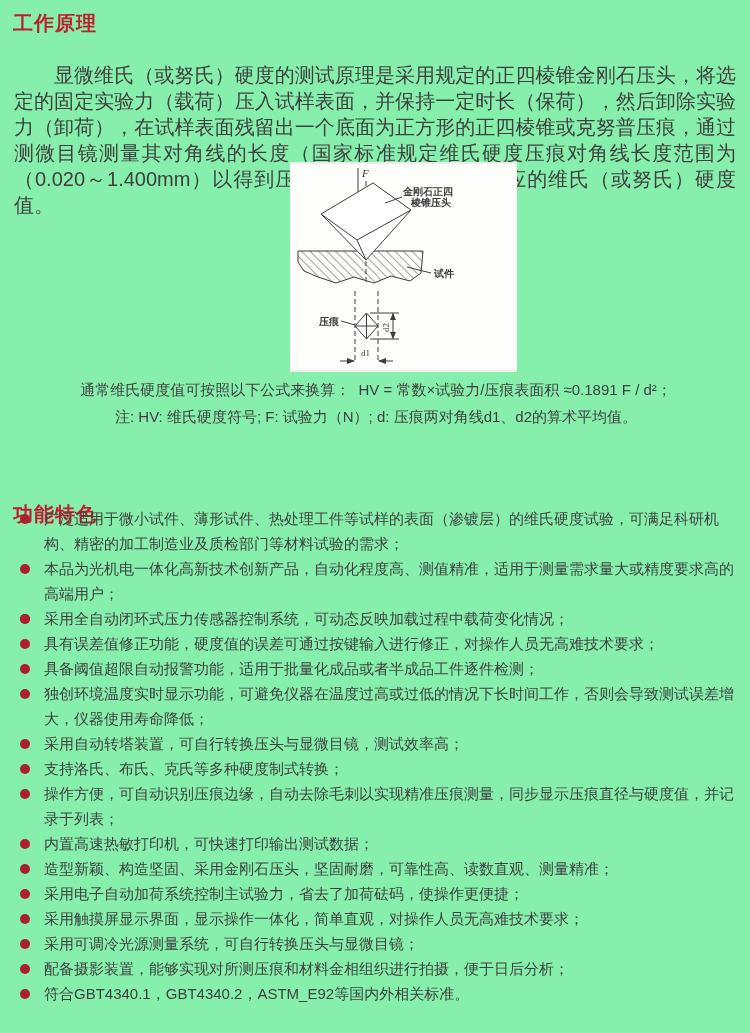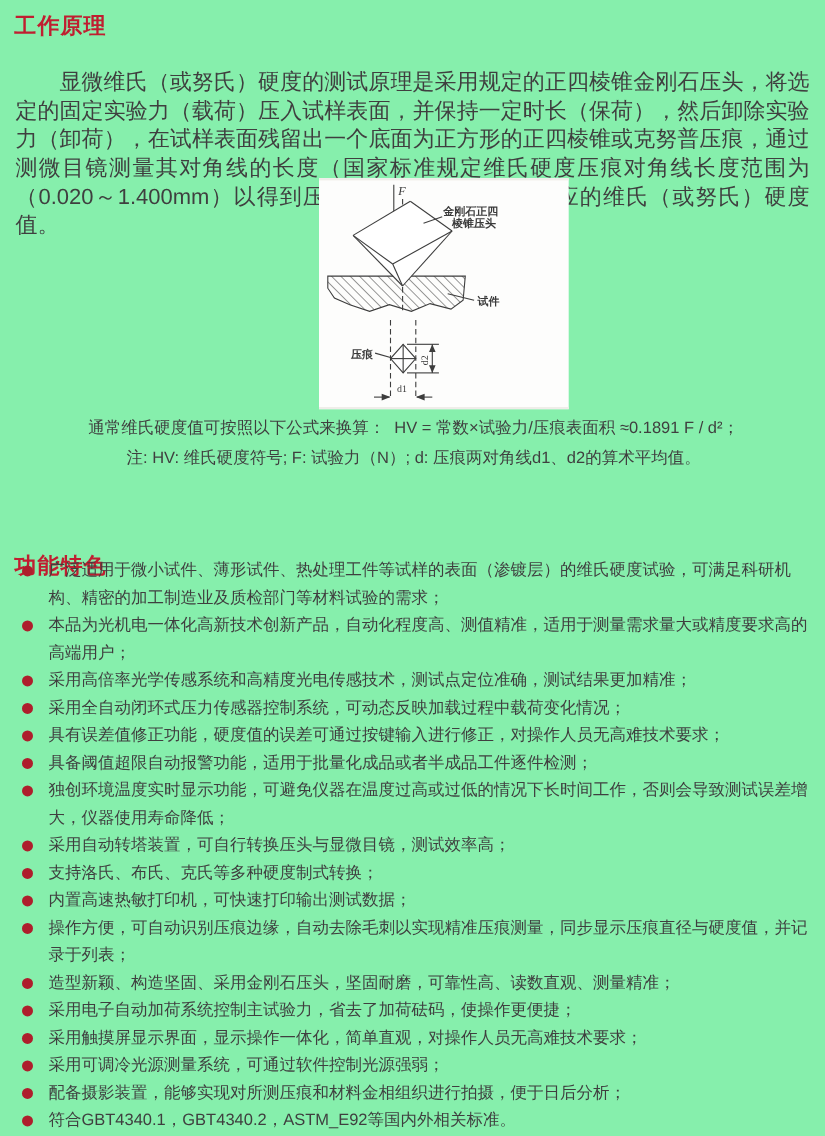--- a/index.html
+++ b/index.html
@@ -119,30 +119,30 @@
   <div class="formula-block">
     <div class="formula-line">通常维氏硬度值可按照以下公式来换算：  HV = 常数×试验力/压痕表面积 ≈0.1891 F / d²；</div>
     <div class="formula-line">注: HV: 维氏硬度符号; F: 试验力（N）; d: 压痕两对角线d1、d2的算术平均值。</div>
   </div>
 
   <h2 class="sec-head" id="head-features">功能特色</h2>
 
   <ul class="features">
     <li><span class="dot"></span><span>广泛适用于微小试件、薄形试件、热处理工件等试样的表面（渗镀层）的维氏硬度试验，可满足科研机构、精密的加工制造业及质检部门等材料试验的需求；</span></li>
     <li><span class="dot"></span><span>本品为光机电一体化高新技术创新产品，自动化程度高、测值精准，适用于测量需求量大或精度要求高的高端用户；</span></li>
-    <li><span class="dot"></span><span>采用高倍率光学传感系统和高精度光电传感技术，测试点定位准确，测试结果更加精准；</span></li>
+    <li><span class="dot"></span></li>
     <li><span class="dot"></span><span>采用全自动闭环式压力传感器控制系统，可动态反映加载过程中载荷变化情况；</span></li>
     <li><span class="dot"></span><span>具有误差值修正功能，硬度值的误差可通过按键输入进行修正，对操作人员无高难技术要求；</span></li>
     <li><span class="dot"></span><span>具备阈值超限自动报警功能，适用于批量化成品或者半成品工件逐件检测；</span></li>
     <li><span class="dot"></span><span>独创环境温度实时显示功能，可避免仪器在温度过高或过低的情况下长时间工作，否则会导致测试误差增大，仪器使用寿命降低；</span></li>
     <li><span class="dot"></span><span>采用自动转塔装置，可自行转换压头与显微目镜，测试效率高；</span></li>
     <li><span class="dot"></span><span>支持洛氏、布氏、克氏等多种硬度制式转换；</span></li>
+    <li><span class="dot"></span><span>操作方便，可自动识别压痕边缘，自动去除毛刺以实现精准压痕测量，同步显示压痕直径与硬度值，并记录于列表；</span></li>
     <li><span class="dot"></span><span>内置高速热敏打印机，可快速打印输出测试数据；</span></li>
-    <li><span class="dot"></span><span>操作方便，可自动识别压痕边缘，自动去除毛刺以实现精准压痕测量，同步显示压痕直径与硬度值，并记录于列表；</span></li>
     <li><span class="dot"></span><span>造型新颖、构造坚固、采用金刚石压头，坚固耐磨，可靠性高、读数直观、测量精准；</span></li>
     <li><span class="dot"></span><span>采用电子自动加荷系统控制主试验力，省去了加荷砝码，使操作更便捷；</span></li>
     <li><span class="dot"></span><span>采用触摸屏显示界面，显示操作一体化，简单直观，对操作人员无高难技术要求；</span></li>
-    <li><span class="dot"></span><span>采用可调冷光源测量系统，可通过软件控制光源强弱；</span></li>
+    <li><span class="dot"></span><span>采用可调冷光源测量系统，可自行转换压头与显微目镜；</span></li>
     <li><span class="dot"></span><span>配备摄影装置，能够实现对所测压痕和材料金相组织进行拍摄，便于日后分析；</span></li>
     <li><span class="dot"></span><span>符合GBT4340.1，GBT4340.2，ASTM_E92等国内外相关标准。</span></li>
   </ul>
 
 </div>
 
 </body></html>

